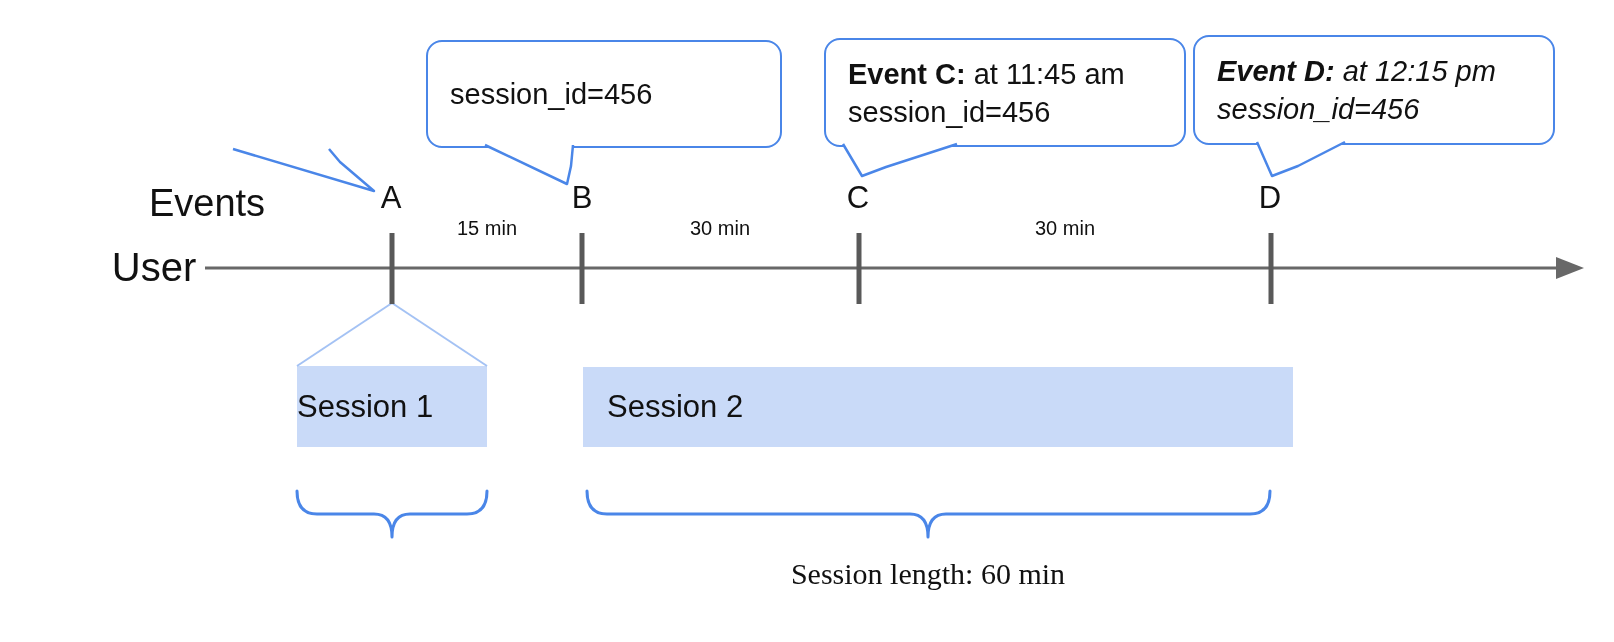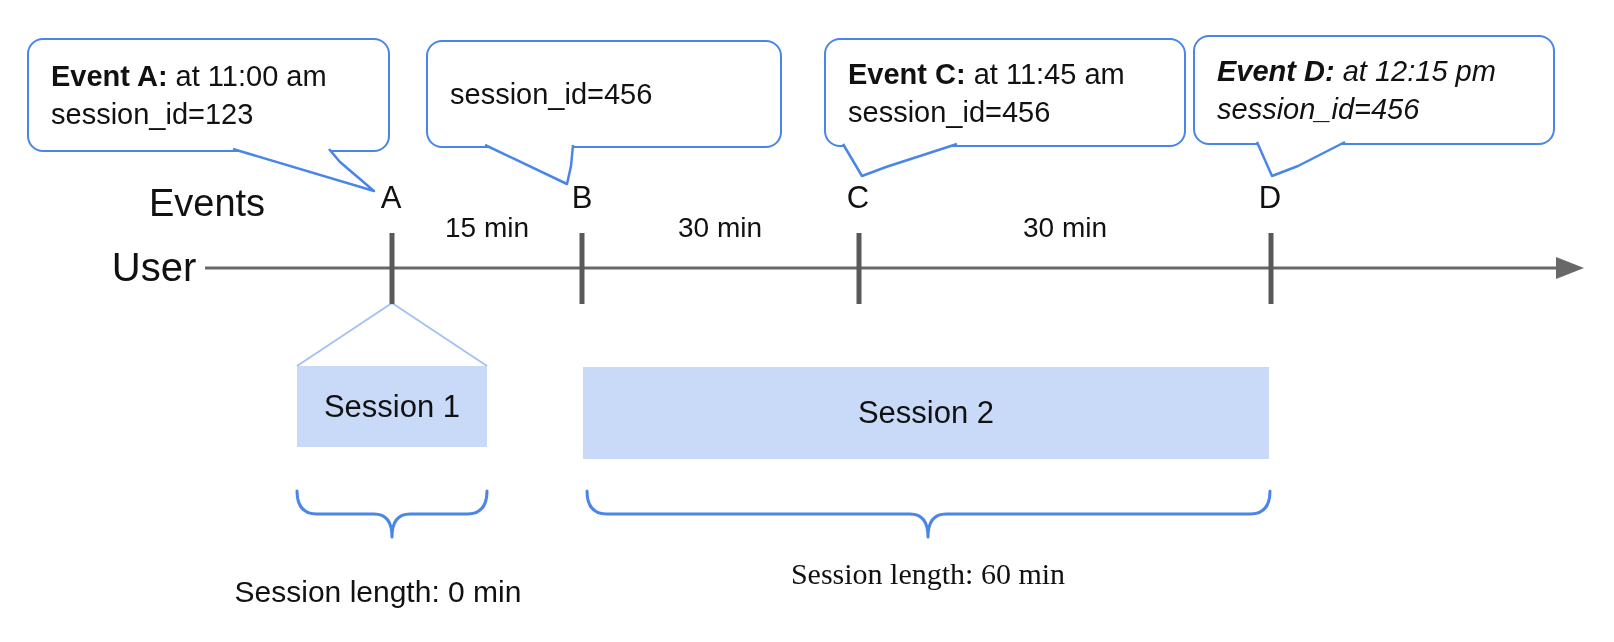--- a/index.html
+++ b/index.html
@@ -15,37 +15,33 @@
     padding:0 22px;font-size:29px;line-height:38px;z-index:1;
   }
   .bubble .t1 b{font-weight:bold;}
   
   .overlay{position:absolute;left:0;top:0;z-index:3;}
   
   .lbl{position:absolute;transform:translate(-50%,-50%);white-space:nowrap;z-index:2;}
   .events-lbl{font-size:38px;}
   .user-lbl{font-size:40px;}
   .marker-lbl{font-size:31px;}
-  .gap-lbl{font-size:28px;text-align:center;}
+  .gap-lbl{font-size:20px;text-align:center;}
   .len-lbl{font-size:30px;}
   
   .session-box{
-    position:absolute;background:#c9daf8;display:flex;align-items:center;justify-content:center;
+    position:absolute;background:#c9daf8;display:flex;align-items:center;justify-content:flex-start;
     font-size:31px;z-index:1;
   }
 </style>
 </head>
 <body>
 
 <div class="canvas">
 
-  <div class="bubble" style="left:27px;top:38px;width:363px;height:114px;">
-    <div class="t1"><b>Event A:</b><span> at 11:00 am</span></div>
-    <div class="t2">session_id=123</div>
-  </div>
 
   <div class="bubble" style="left:426px;top:40px;width:356px;height:108px;">
     <div class="t2">session_id=456</div>
   </div>
 
   <div class="bubble" style="left:824px;top:38px;width:362px;height:109px;">
     <div class="t1"><b>Event C:</b><span> at 11:45 am</span></div>
     <div class="t2">session_id=456</div>
   </div>
 
@@ -62,25 +58,24 @@
   <div class="lbl marker-lbl" style="left:858px;top:198px;">C</div>
   <div class="lbl marker-lbl" style="left:1270px;top:198px;">D</div>
 
   <div class="lbl gap-lbl" style="left:487px;top:228px;">15 min</div>
   <div class="lbl gap-lbl" style="left:720px;top:228px;">30 min</div>
   <div class="lbl gap-lbl" style="left:1065px;top:228px;">30 min</div>
 
   <div class="session-box" style="left:297px;top:366px;width:190px;height:81px;">
     <span>Session 1</span>
   </div>
-  <div class="session-box" style="left:583px;top:367px;width:686px;height:92px;">
+  <div class="session-box" style="left:583px;top:367px;width:686px;height:80px;padding-left:24px;">
     <span>Session 2</span>
   </div>
 
-  <div class="lbl len-lbl" style="left:378px;top:592px;">Session length: 0 min</div>
   <div class="lbl len-lbl" style="left:928px;top:574px;font-family:Liberation Serif, serif;">Session length: 60 min</div>
 
   <svg class="overlay" width="1614" height="642" viewBox="0 0 1614 642">
 
     <g stroke="#a4c2f4" stroke-width="2">
       <line x1="392" y1="303" x2="297" y2="366"></line>
       <line x1="392" y1="303" x2="487" y2="366"></line>
     </g>
 
     <g>

